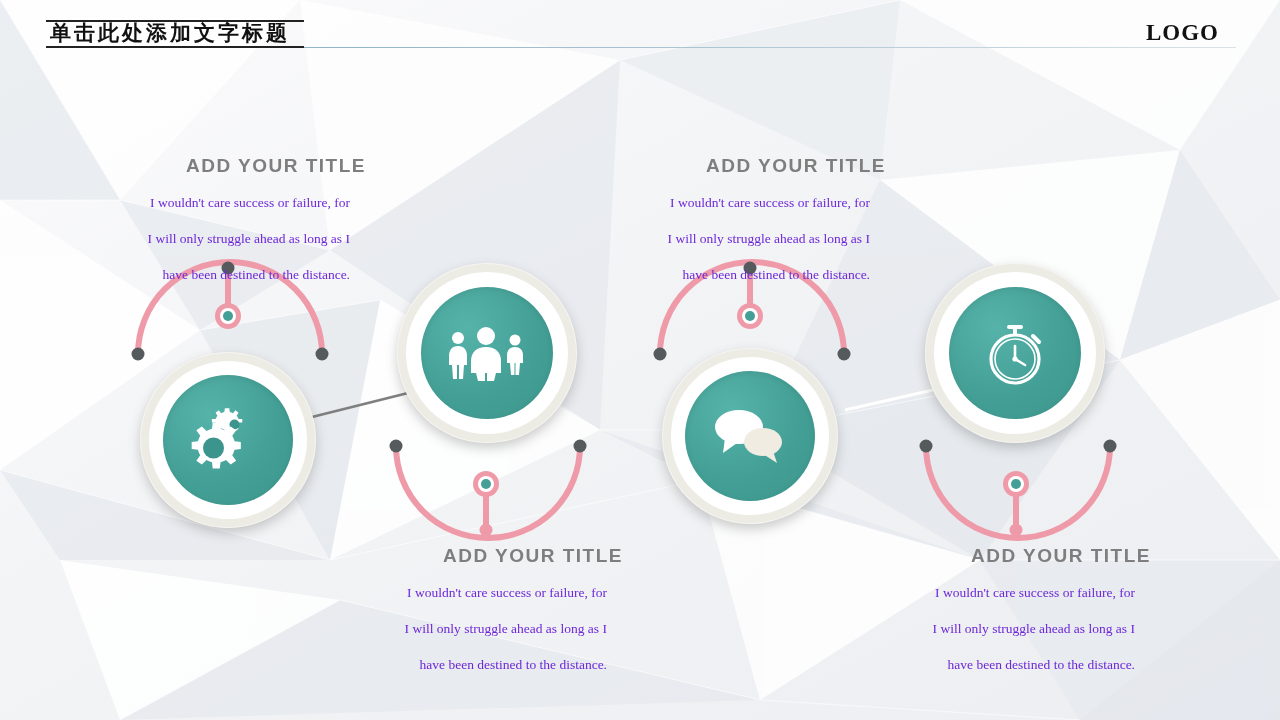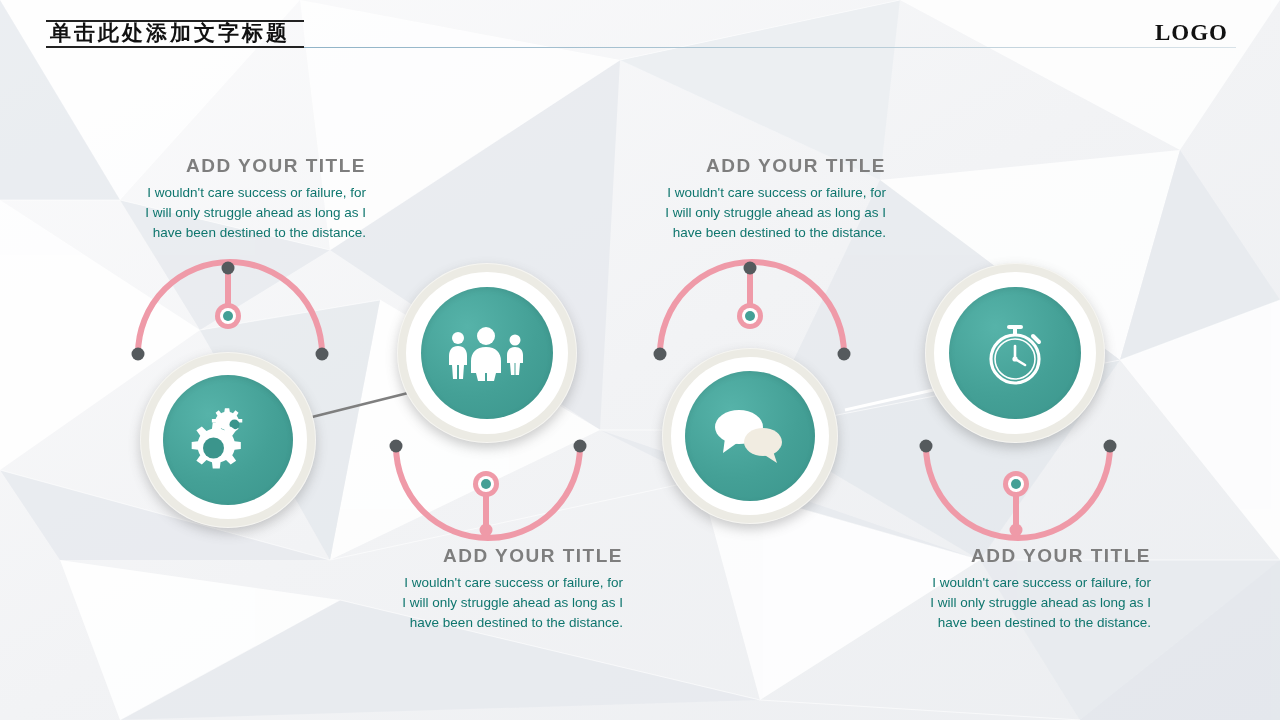--- a/index.html
+++ b/index.html
@@ -23,21 +23,21 @@
   .header-rule-dark2{
     position:absolute;left:46px;top:46px;width:258px;height:2px;background:#222;
   }
   .title-cn{
     position:absolute;left:50px;top:20px;width:256px;height:26px;
     font-family:"DejaVu Sans", sans-serif;
     font-size:21px;font-weight:bold;color:#111;
     letter-spacing:3px;line-height:26px;white-space:nowrap;
   }
   .logo{
-    position:absolute;right:52px;top:20px;
+    position:absolute;right:61px;top:20px;
     font-family:"Liberation Serif", serif;
     font-size:23px;font-weight:bold;color:#111;letter-spacing:1px;text-align:center;
   }
 
   .node{position:absolute;z-index:4;}
 
   .ring-outer{
     position:absolute;border-radius:50%;
     background:#ecebe4;
     box-shadow:0 5px 12px rgba(90,90,90,0.30), inset 0 0 0 1px rgba(255,255,255,0.5);
@@ -54,22 +54,22 @@
   }
   .disc svg{display:block;}
 
   .txt{position:absolute;z-index:6;}
   .txt h3{
     margin:0 0 6px 0;
     font-size:19px;font-weight:bold;color:#7e7e7e;letter-spacing:1.5px;
     font-family:"Liberation Sans", sans-serif;
   }
   .txt p{
-    margin:0;font-size:13.5px;color:#0f766e;line-height:20px;
-    font-family:Liberation Sans, sans-serif;
+    margin:16px;font-size:13.5px;color:#6d28d9;line-height:20px;
+    font-family:Liberation Serif, serif;
   }
   .txt.center{text-align:right;}
 
   .arcwrap{position:absolute;z-index:3;}
 
   .connector{position:absolute;z-index:2;}
 </style>
 </head>
 <body>
 

